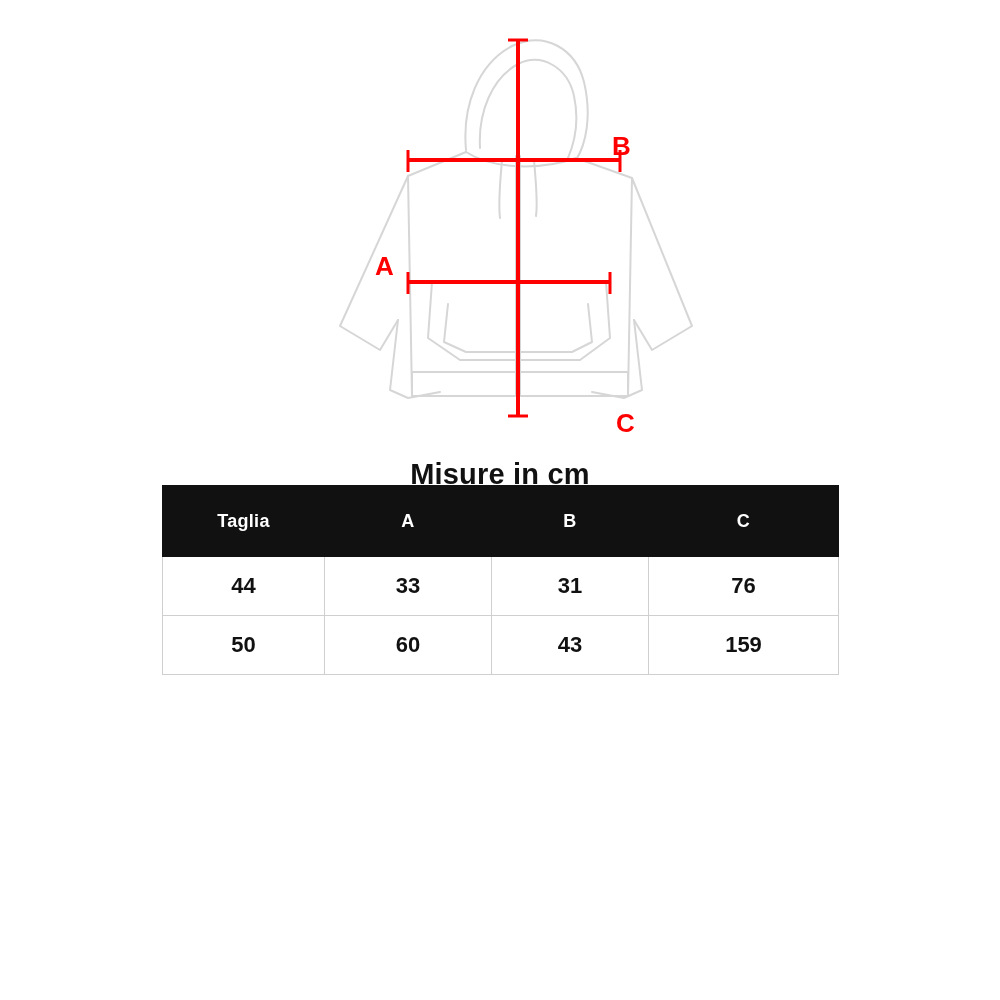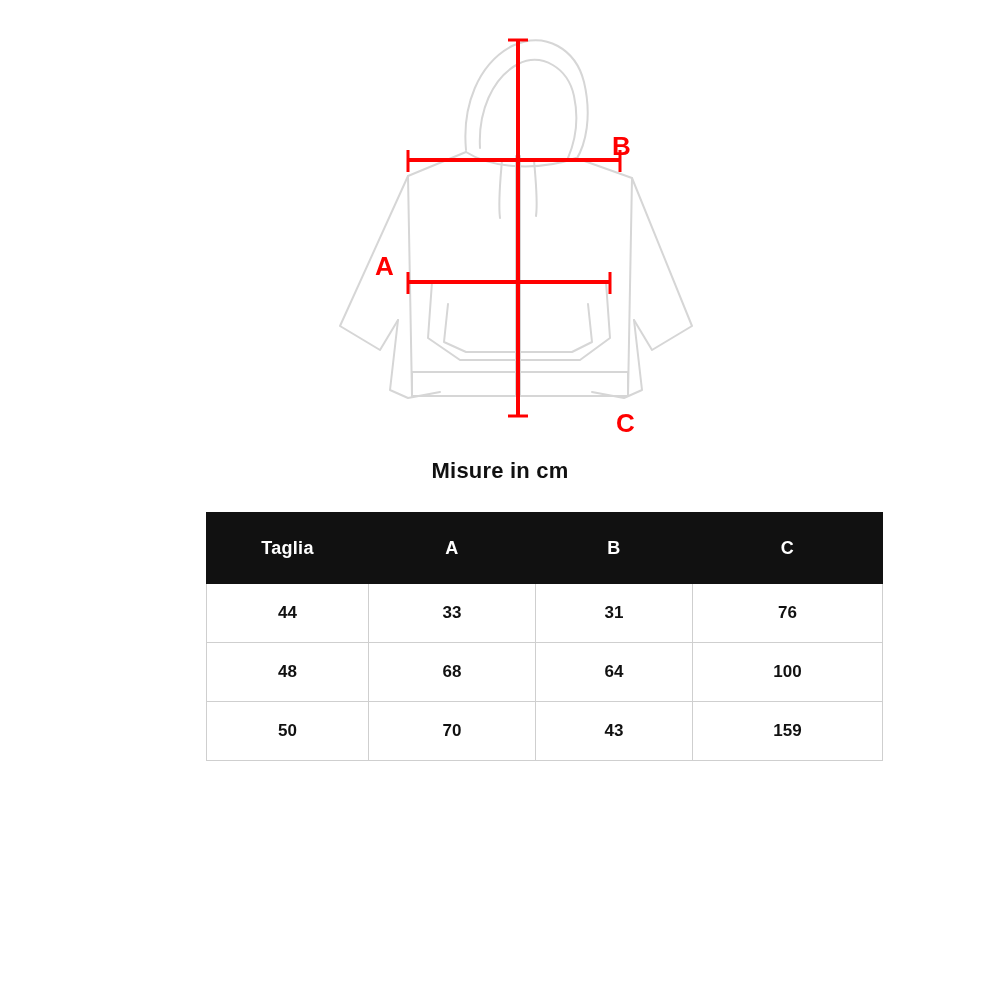--- a/index.html
+++ b/index.html
@@ -37,43 +37,42 @@
     top: 20px;
   }
 
   
   #caption {
     position: absolute;
     top: 458px;
     left: 0;
     width: 1000px;
     text-align: center;
-    font-size: 22px;
+    font-size: 29px;
     font-weight: bold;
     letter-spacing: 0.2px;
     color: #111111;
   }
 
   
   #size-table {
     position: absolute;
     left: 162px;
-    top: 512px;
+    top: 485px;
     width: 676px;
     border-collapse: collapse;
     table-layout: fixed;
-    margin-left: 44px;
   }
   #size-table th,
   #size-table td {
     border: 1px solid #cfcfcf;
     height: 56px;
     text-align: center;
     vertical-align: middle;
-    font-size: 17px;
+    font-size: 22px;
     font-weight: bold;
   }
   #size-table thead th {
     background: #111111;
     color: #ffffff;
     border: 1px solid #111111;
     height: 68px;
     font-size: 18px;
     letter-spacing: 0.3px;
   }
@@ -160,27 +159,21 @@
       </tr>
     </thead>
     <tbody>
       <tr>
         <td>44</td>
         <td>33</td>
         <td>31</td>
         <td>76</td>
       </tr>
       <tr>
-        <td>48</td>
-        <td>68</td>
-        <td>64</td>
-        <td>100</td>
-      </tr>
-      <tr>
         <td>50</td>
-        <td>70</td>
+        <td>60</td>
         <td>43</td>
         <td>159</td>
       </tr>
     </tbody>
   </table>
 
 </div>
 
 </body></html>

